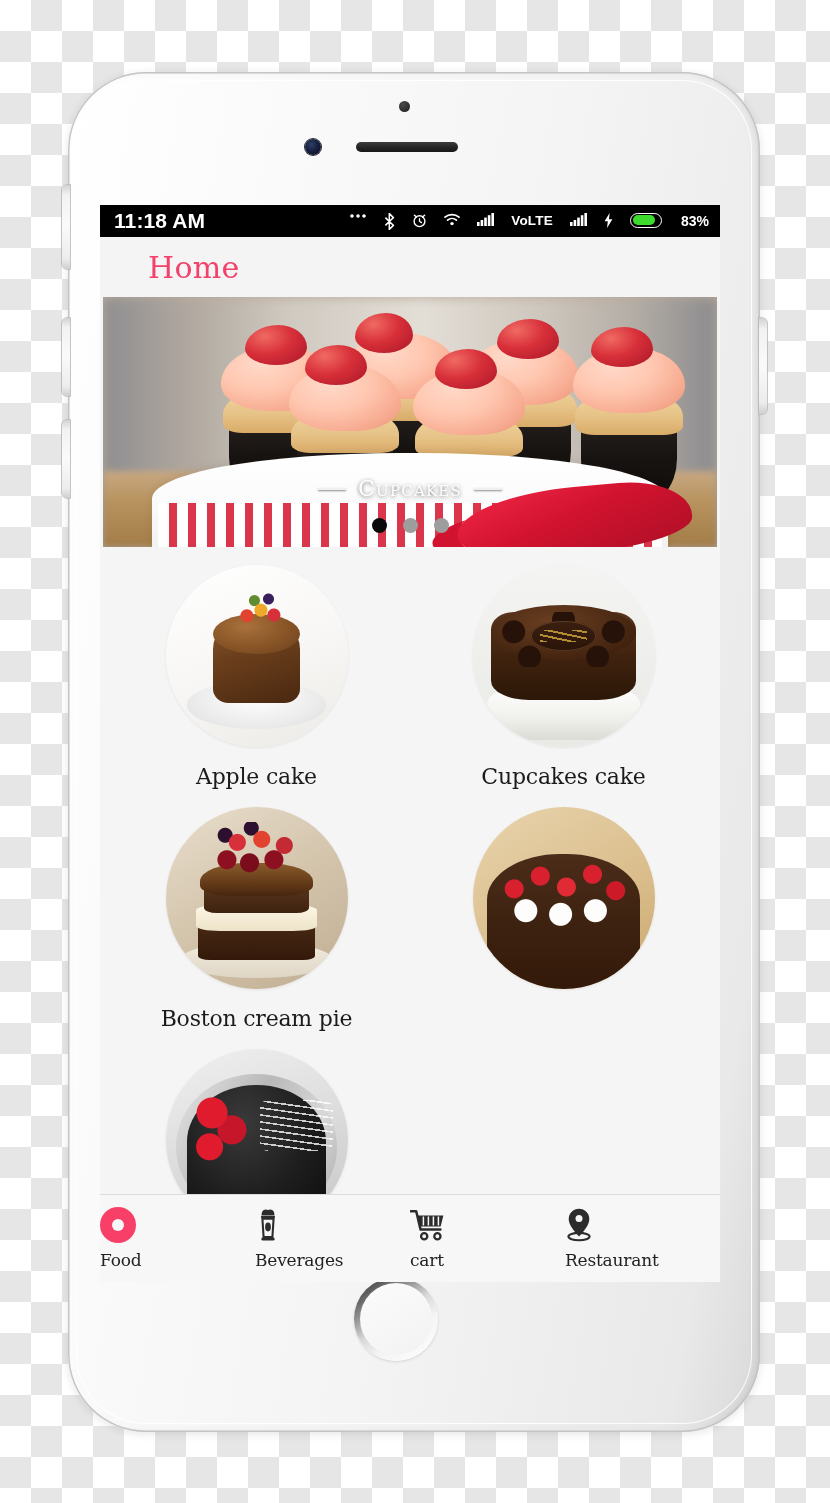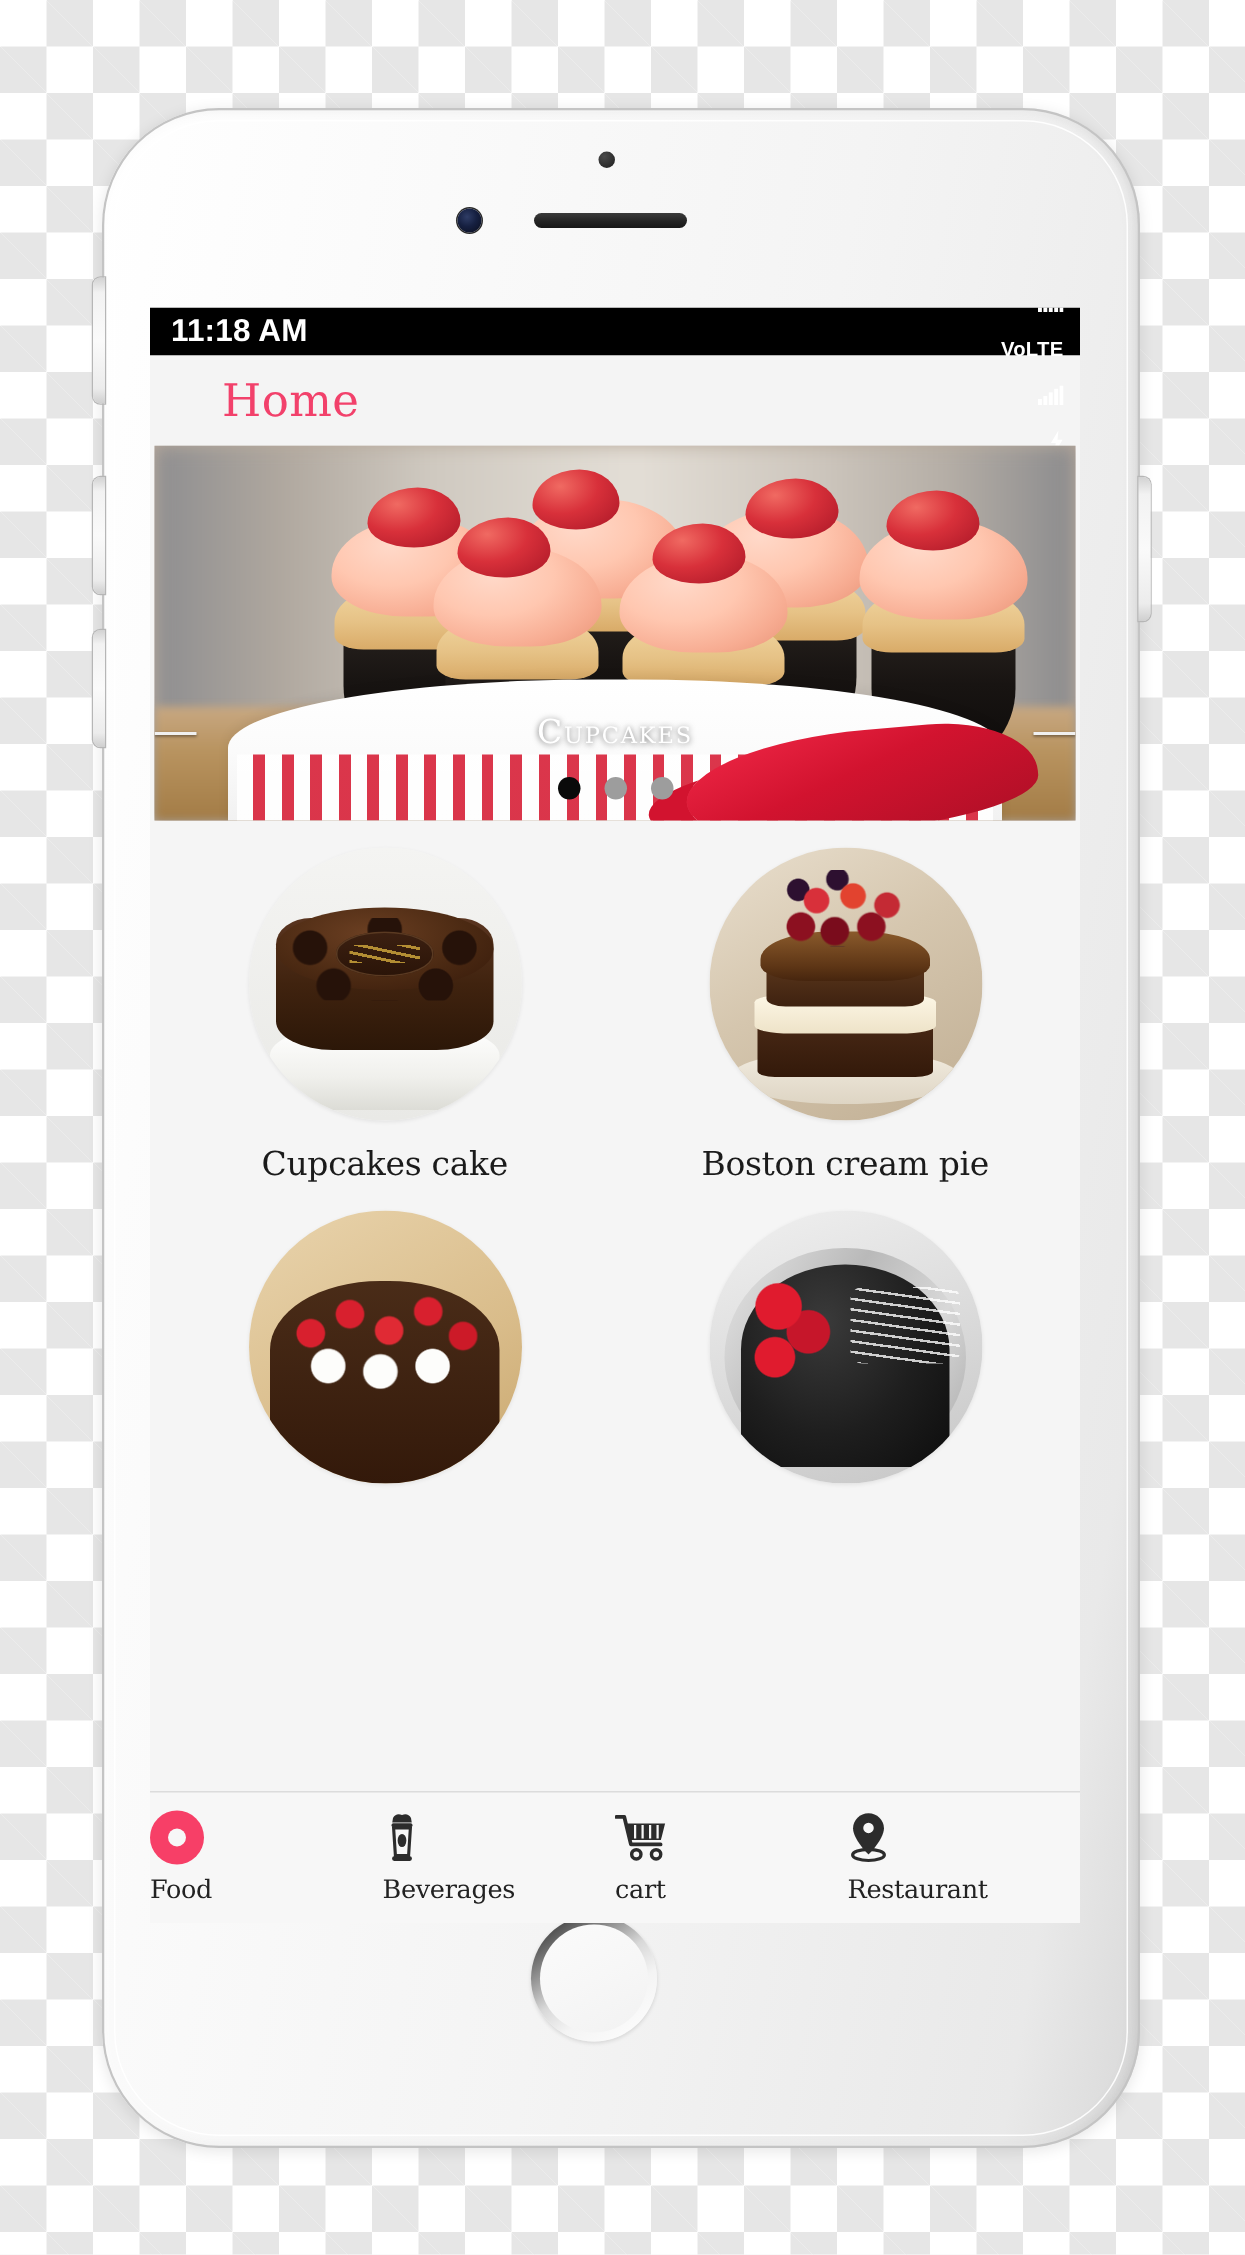--- a/index.html
+++ b/index.html
@@ -97,21 +97,21 @@
   .status-bar {
     height: 32px;
     background: #000000;
     display: flex;
     align-items: center;
     justify-content: space-between;
     padding: 0 11px 0 14px;
     color: #ffffff;
   }
   .status-time { font-size: 21px; font-weight: bold; letter-spacing: 0.1px; }
-  .status-icons { display: flex; align-items: flex-end; gap: 17px; flex-direction: column; }
+  .status-icons { display: flex; align-items: flex-start; gap: 17px; }
   .sb-ico { display: flex; align-items: center; }
   .sb-ico svg { display: block; }
   .status-volte { font-size: 13.5px; font-weight: bold; letter-spacing: 0.2px; }
   .status-batt-pct { font-size: 14px; font-weight: bold; margin-left: 2px; }
   .batt-shell {
     width: 32px; height: 15px; border: 1.6px solid #ffffff; border-radius: 8px;
     padding: 1.6px; display: flex; align-items: center;
   }
   .batt-fill { height: 100%; width: 83%; background: #3ddb2e; border-radius: 6px; }
 
@@ -195,21 +195,21 @@
     background: radial-gradient(ellipse at 35% 28%, #ffd9c9 0%, #ffc7b0 40%, #f7ac92 72%, #e89376 100%);
     border-radius: 52% 48% 42% 44% / 58% 58% 40% 40%;
   }
   .cc-berry {
     position: absolute; left: 24px; top: 0px; width: 62px; height: 40px;
     background: radial-gradient(ellipse at 32% 28%, #f06a62 0%, #d8303a 45%, #a91626 100%);
     border-radius: 54% 46% 50% 50% / 60% 56% 44% 40%;
   }
   .banner-caption {
     position: absolute; left: 0; right: 0; bottom: 46px;
-    display: flex; align-items: center; justify-content: space-between; gap: 12px;
+    display: flex; align-items: center; justify-content: center; gap: 12px;
   }
   .cap-dash { width: 28px; height: 2px; background: #f0f0f0; box-shadow: 0 1px 2px rgba(0,0,0,0.45); }
   .cap-text {
     font-family: "DejaVu Serif", serif;
     font-size: 22px;
     color: #ffffff;
     font-variant: small-caps;
     letter-spacing: 1.2px;
     text-shadow: 0 1px 4px rgba(0,0,0,0.6);
   }
@@ -556,20 +556,31 @@
       <div class="banner-dots">
         <span class="dot active"></span>
         <span class="dot"></span>
         <span class="dot"></span>
       </div>
     </div>
 
     <div class="grid">
 
 
+      <div class="cell">
+        <div class="thumb">
+          <div class="art-apple">
+            <div class="ap-plate"></div>
+              <div class="ap-body"></div>
+            <div class="ap-top"></div>
+              <div class="ap-fruit"></div>
+          </div>
+        </div>
+        <div class="cell-label">Apple cake</div>
+      </div>
 
       <div class="cell">
         <div class="thumb">
           <div class="art-avo">
             <div class="av-stand"></div>
               <div class="av-body"></div>
               <div class="av-top"></div>
             <div class="av-rosettes"></div>
               <div class="av-plaque"></div>
           </div>

